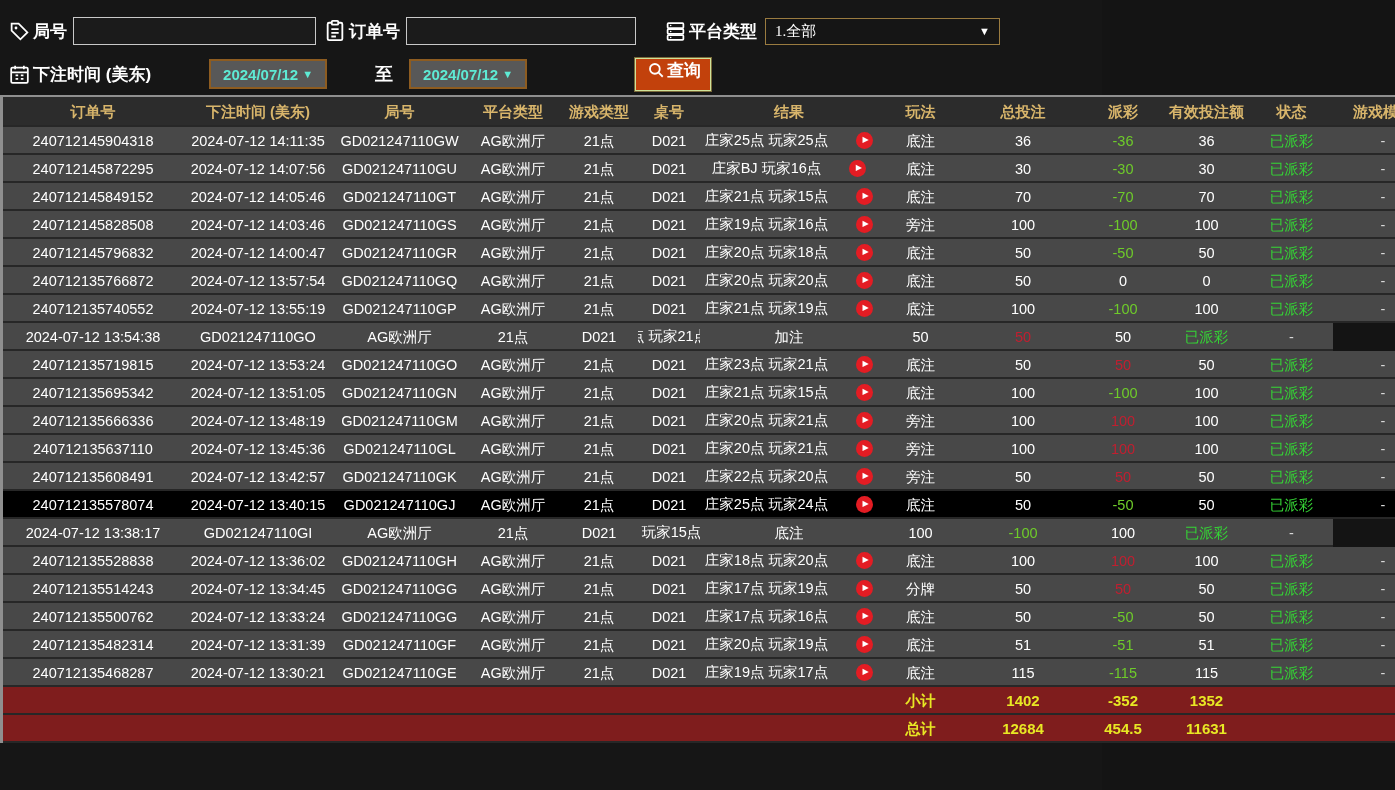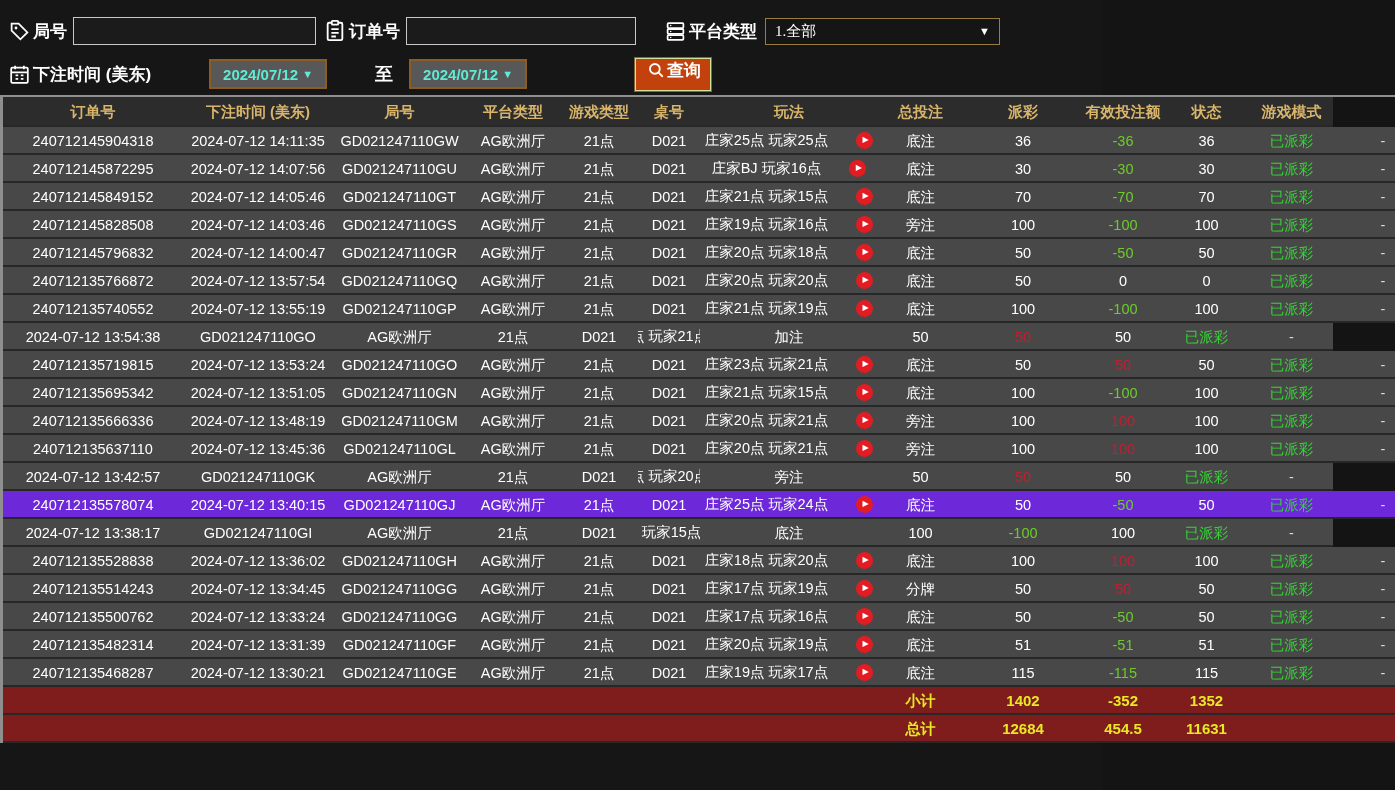--- a/index.html
+++ b/index.html
@@ -31,21 +31,21 @@
                font-family:"Liberation Sans",sans-serif; }
 
   
   .table-clip { width:1395px; overflow:hidden; }
   .tbl { width:1435px; border-left:3px solid #8f8f8f; border-top:2px solid #8f8f8f; }
   .row { display:grid;
          grid-template-columns:180px 150px 133px 94px 78px 62px 178px 85px 120px 80px 87px 83px 100px; }
   .cell { height:28px; line-height:28px; text-align:center; color:#ffffff; font-size:14.5px;
           white-space:nowrap; overflow:hidden; border-bottom:2px solid #272727; background:#484848; }
   .hdr .cell { height:30px; line-height:30px; background:#2c2c2c; color:#d8b56b; font-weight:bold; font-size:15px; }
-  .row.hl .cell { background:#6d28d9; }
+  .row.hl .cell { background:#000000; }
   .result-cell { display:flex; align-items:center; justify-content:center; gap:28px; }
   .play-btn { width:17px; height:17px; border-radius:50%; background:#e31c23; color:#fff;
               font-size:8px; display:inline-flex; align-items:center; justify-content:center;
               flex:0 0 17px; cursor:pointer; padding-left:2px; }
   .pay-green { color:#6ecb2a; }
   .pay-red   { color:#c01f30; }
   .pay-white { color:#ffffff; }
   .status-c  { color:#35d435; }
   .mode-c    { color:#d8d8d8; }
   .foot .cell { background:#7f1d1d; color:#e8e824; font-weight:bold; font-size:15px; }
@@ -126,20 +126,21 @@
 
   <div class="table-clip">
     <div class="tbl">
       <div class="row hdr">
         <div class="cell">订单号</div>
         <div class="cell">下注时间 (美东)</div>
         <div class="cell">局号</div>
         <div class="cell">平台类型</div>
         <div class="cell">游戏类型</div>
         <div class="cell">桌号</div>
+        <div class="cell">结果</div>
         <div class="cell">玩法</div>
         <div class="cell">总投注</div>
         <div class="cell">派彩</div>
         <div class="cell">有效投注额</div>
         <div class="cell">状态</div>
         <div class="cell">游戏模式</div>
       </div>
 
       <div id="table-body">
   <div class="row">
@@ -363,20 +364,21 @@
     </div>
     <div class="cell">旁注</div>
     <div class="cell">100</div>
     <div class="cell pay-red">100</div>
     <div class="cell">100</div>
     <div class="cell status-c">已派彩</div>
     <div class="cell mode-c">-</div>
   </div>
 
   <div class="row">
+    <div class="cell">240712135608491</div>
     <div class="cell">2024-07-12 13:42:57</div>
     <div class="cell">GD021247110GK</div>
     <div class="cell">AG欧洲厅</div>
     <div class="cell">21点</div>
     <div class="cell">D021</div>
     <div class="cell result-cell">
       <span>庄家22点 玩家20点</span>
       <span class="play-btn">▶</span>
     </div>
     <div class="cell">旁注</div>

